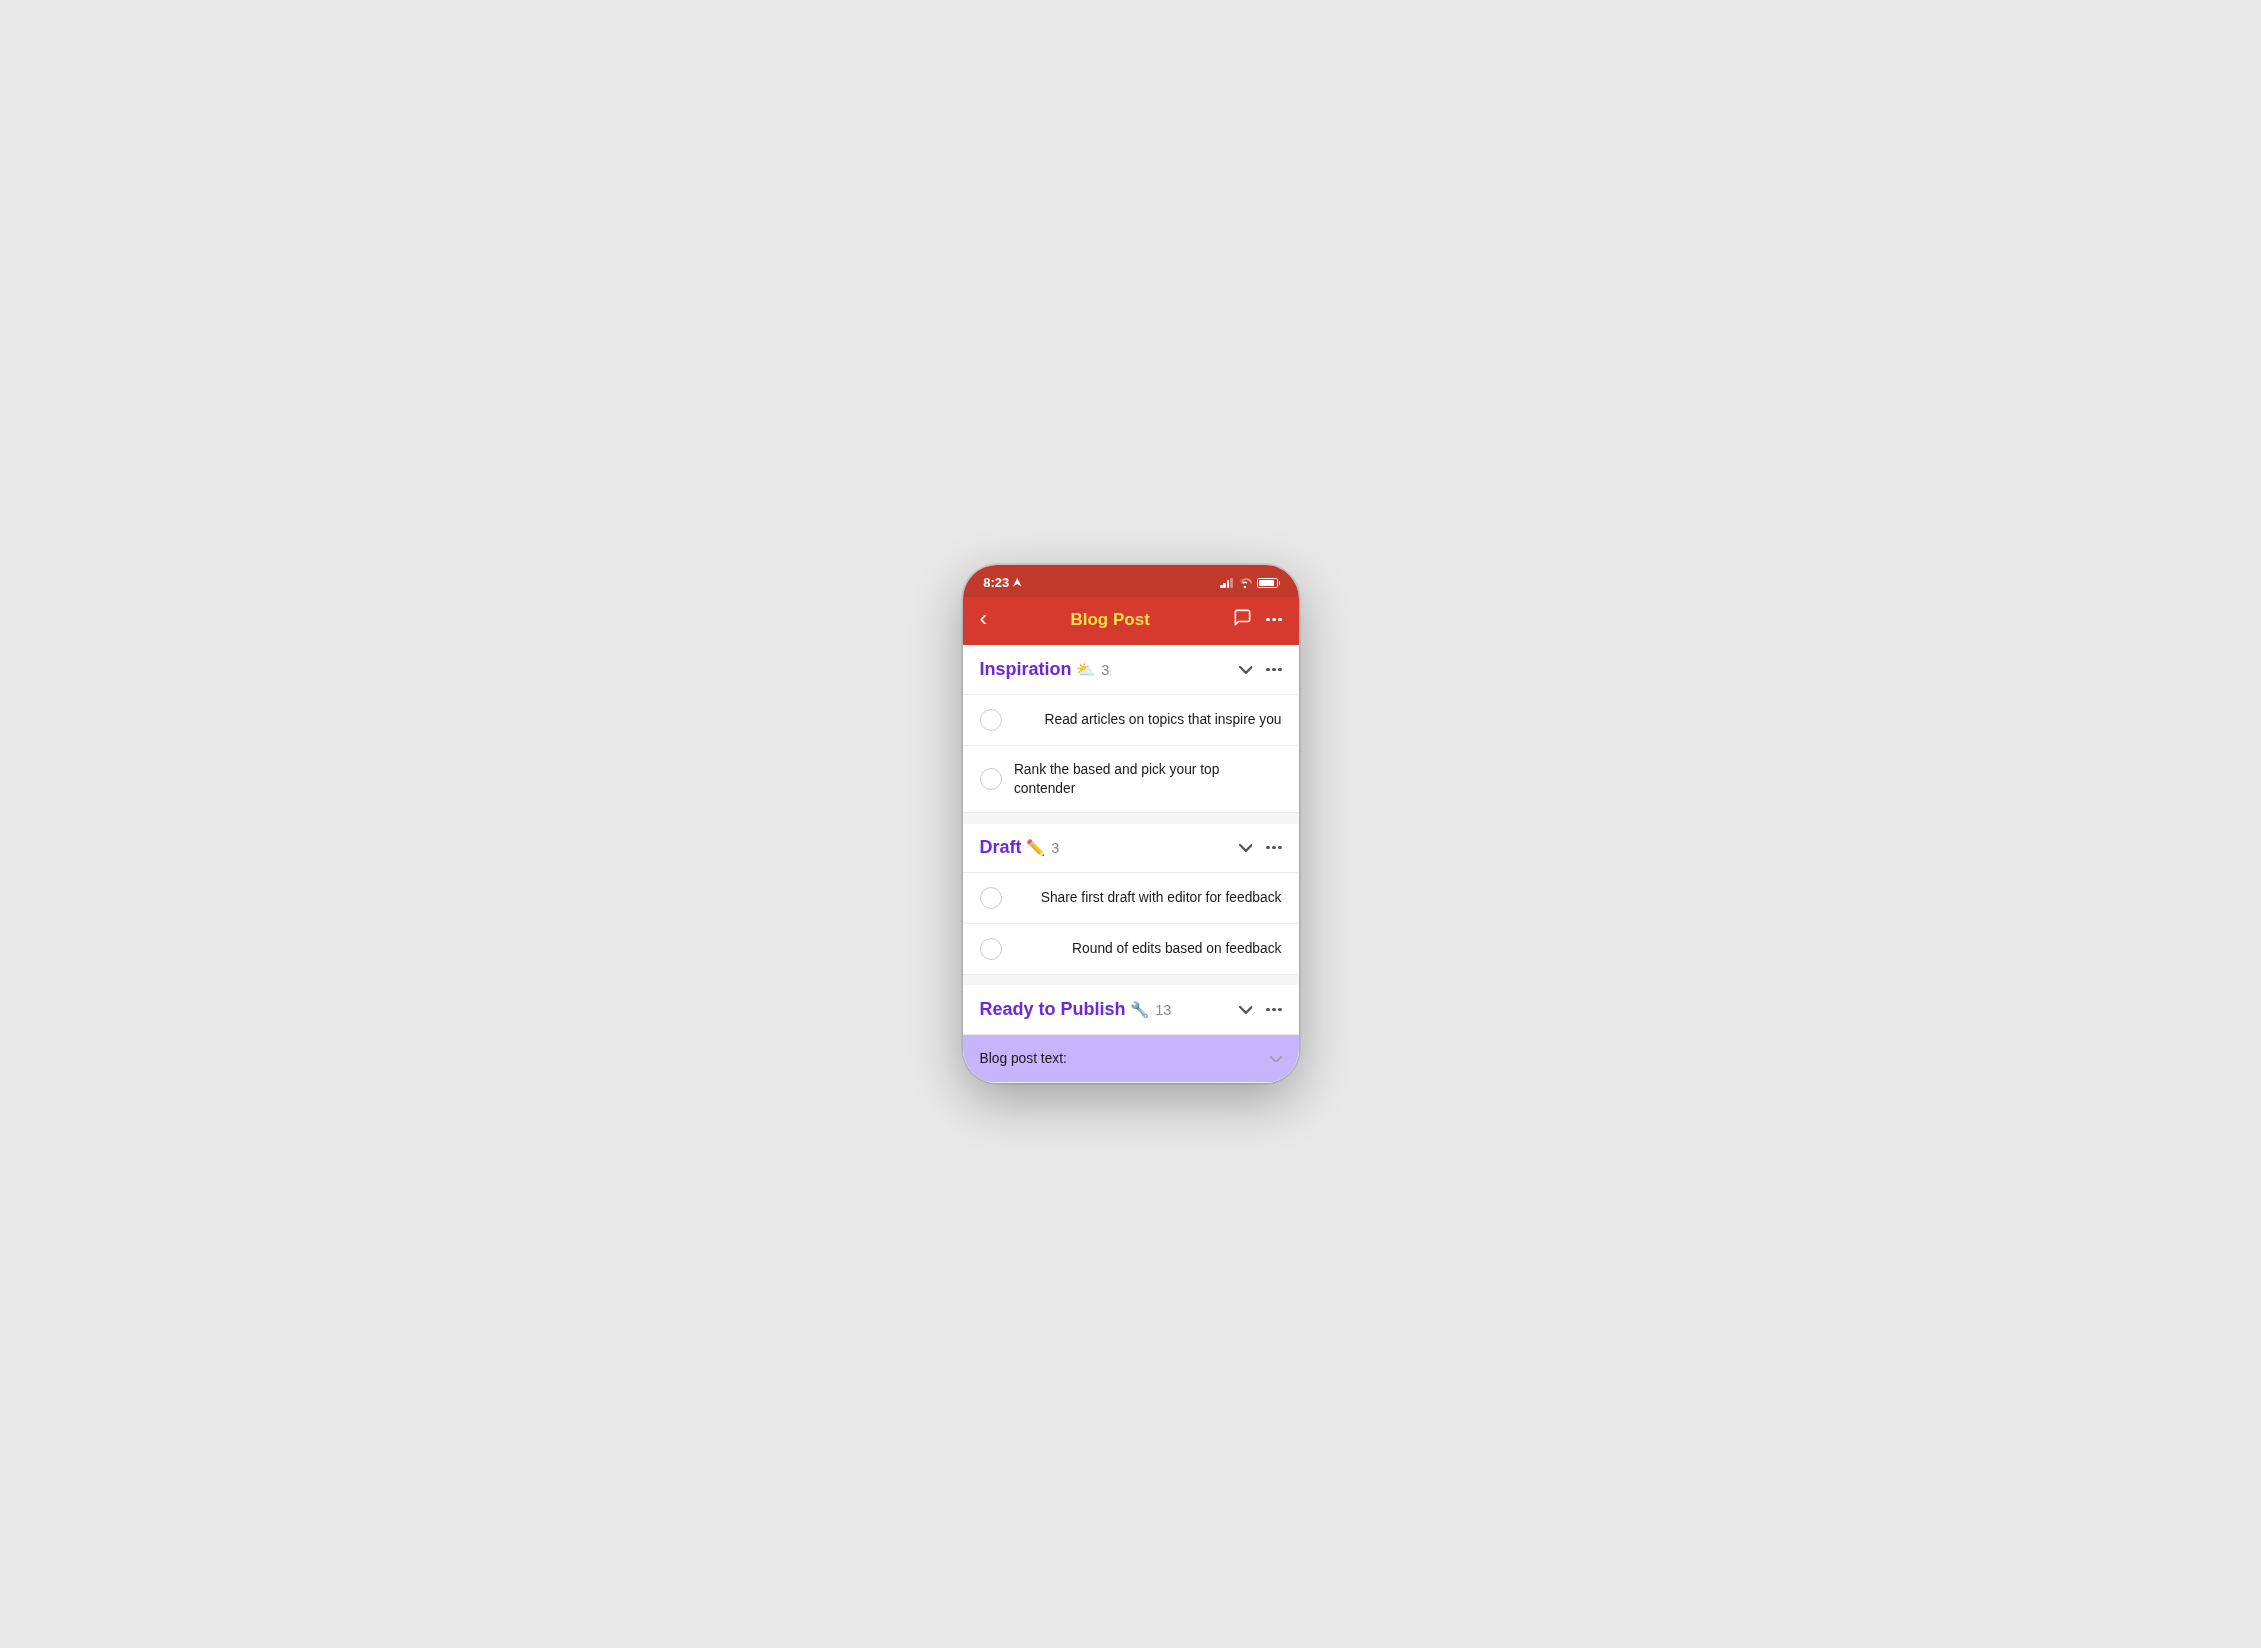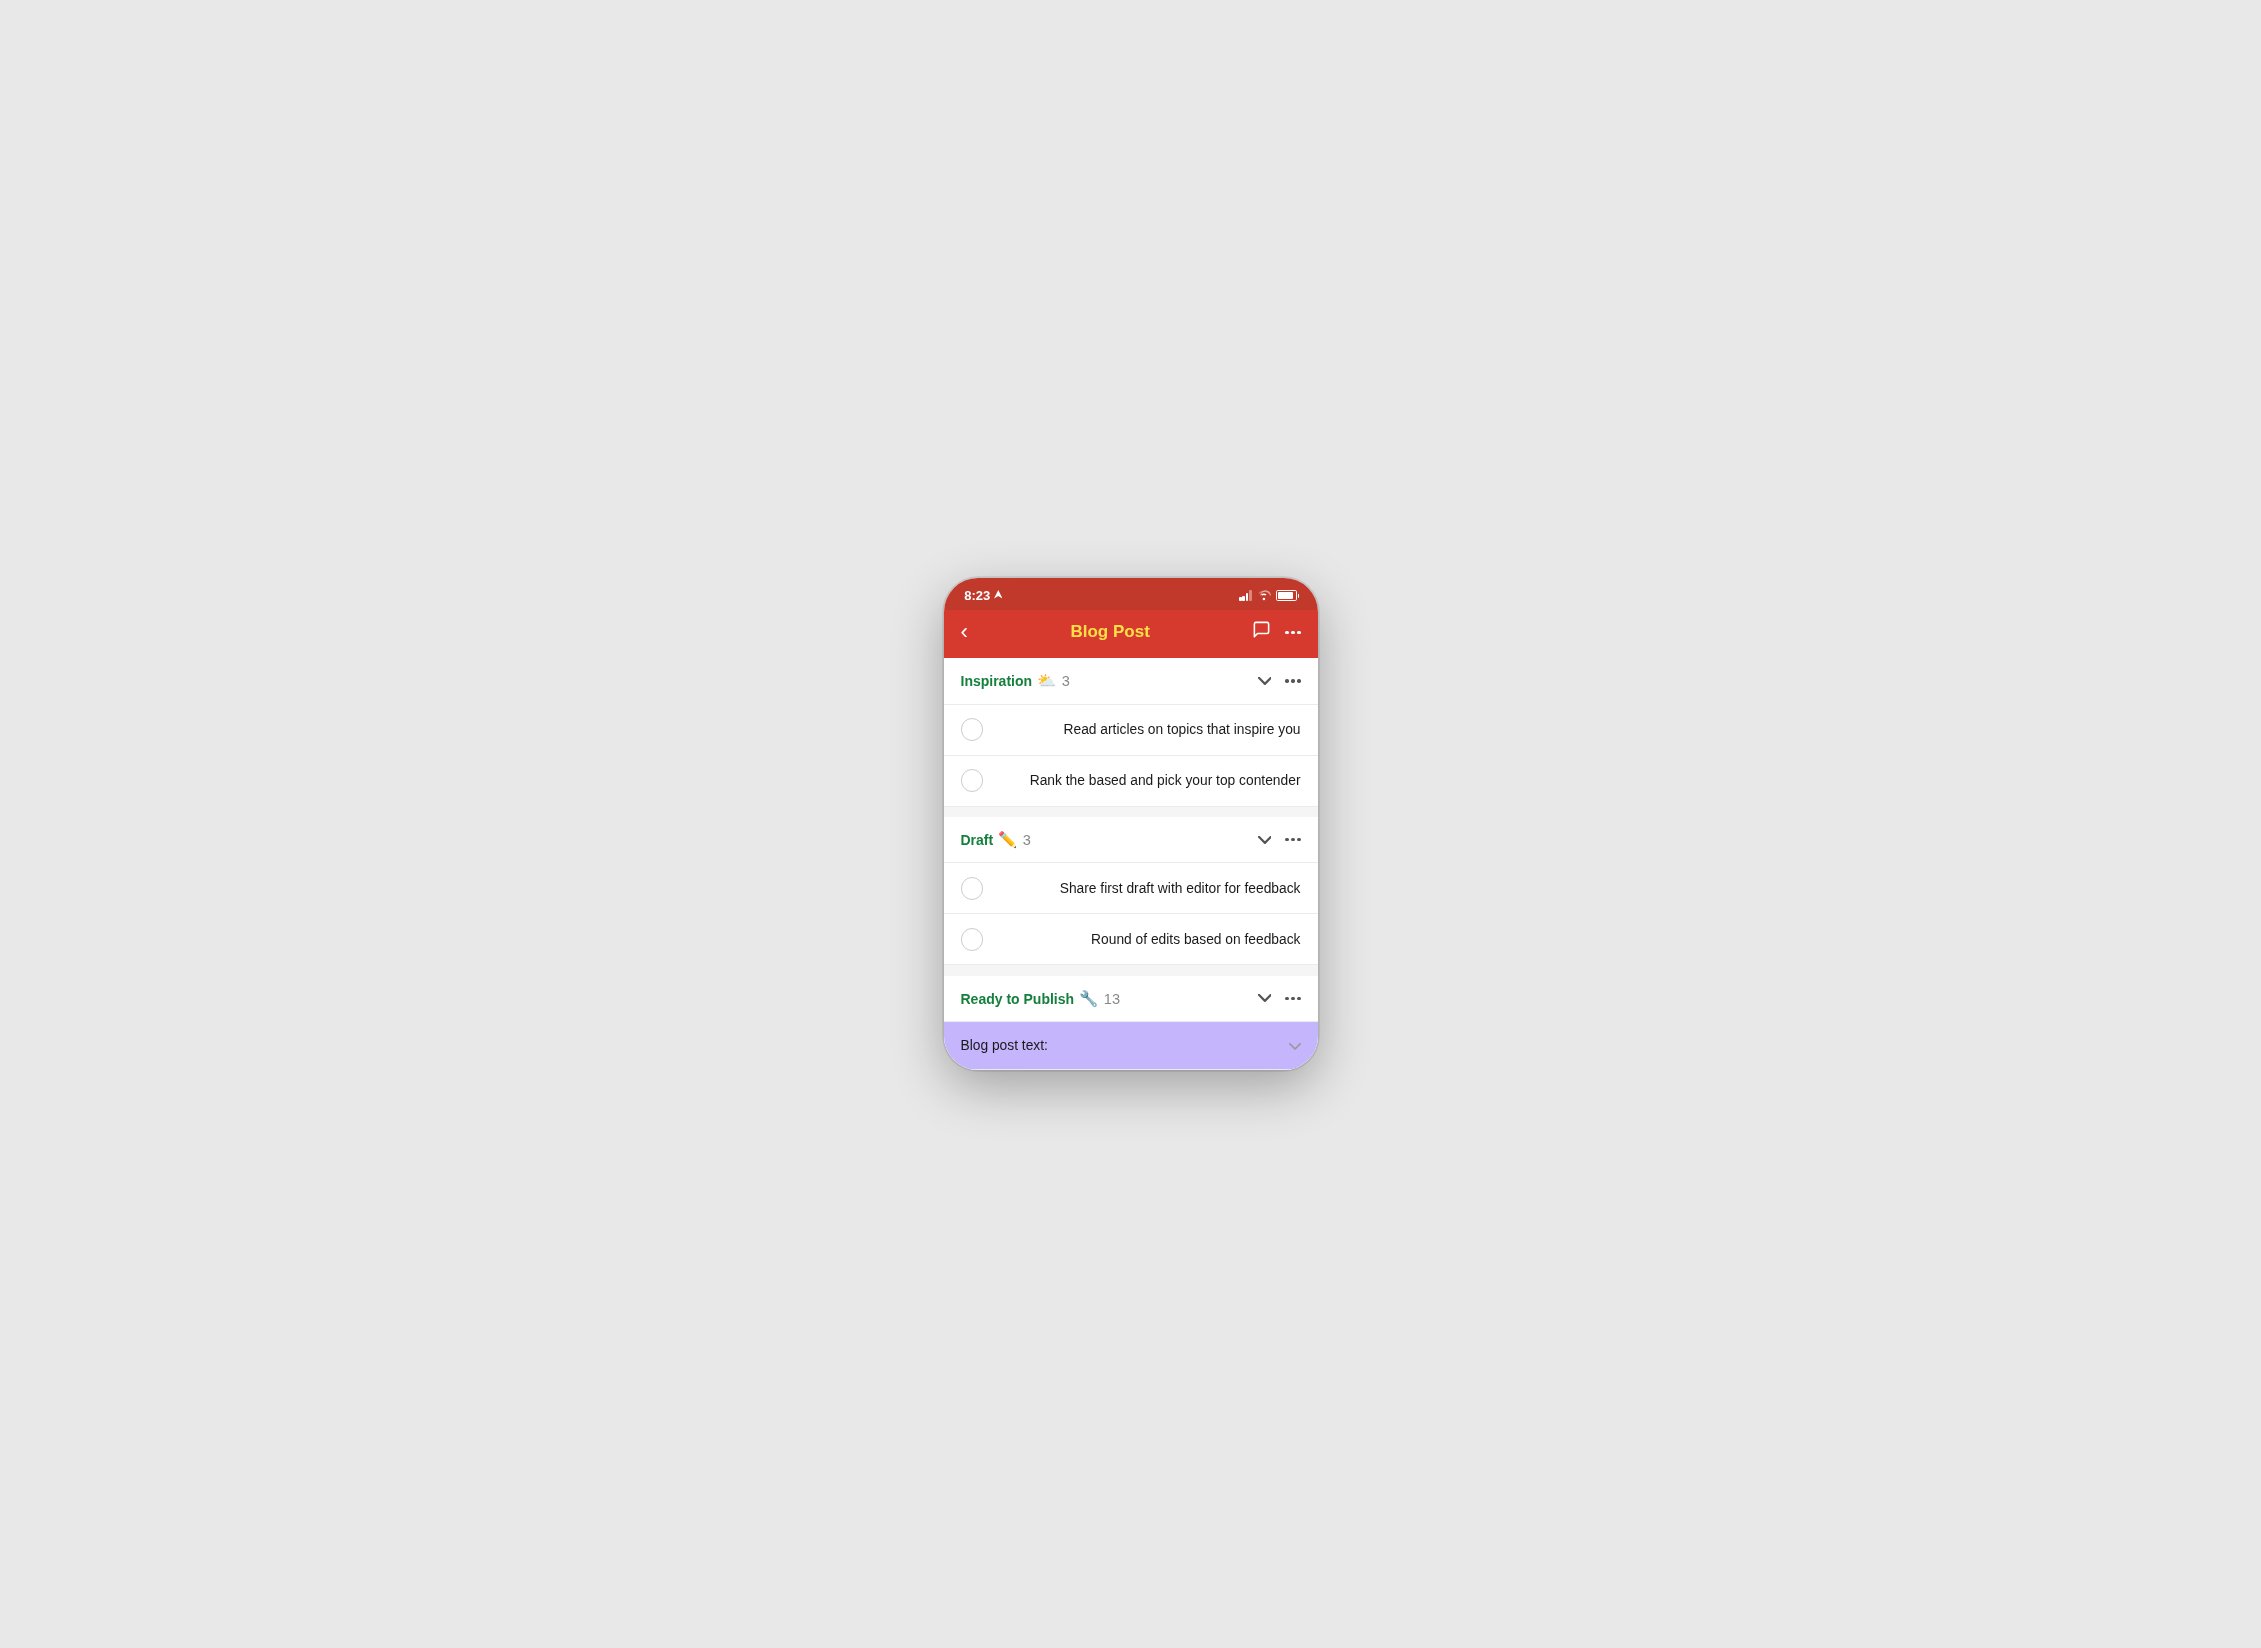--- a/index.html
+++ b/index.html
@@ -11,21 +11,21 @@
     body {
       background: #e8e8e8;
       display: flex;
       justify-content: center;
       align-items: center;
       min-height: 100vh;
       font-family: -apple-system, BlinkMacSystemFont, 'SF Pro Text', 'Helvetica Neue', sans-serif;
     }
 
     .phone-outer {
-      width: 374px;
+      width: 336px;
       background: #ffffff;
       border-radius: 34px;
       box-shadow: 0 17px 52px rgba(0,0,0,0.3), 0 0 0 1.7px #d0d0d0;
       overflow: hidden;
       position: relative;
     }
 
     
     .status-bar {
       background: #c0392b;
@@ -163,23 +163,23 @@
       background: #ffffff;
     }
 
     .section-title-group {
       display: flex;
       align-items: center;
       gap: 5.2px;
     }
 
     .section-title {
-      font-size: 14px;
+      font-size: 18px;
       font-weight: 700;
-      color: #15803d;
+      color: #6d28d9;
     }
 
     .section-emoji {
       font-size: 15.5px;
     }
 
     .section-count {
       font-size: 14.6px;
       color: #888;
       font-weight: 400;

